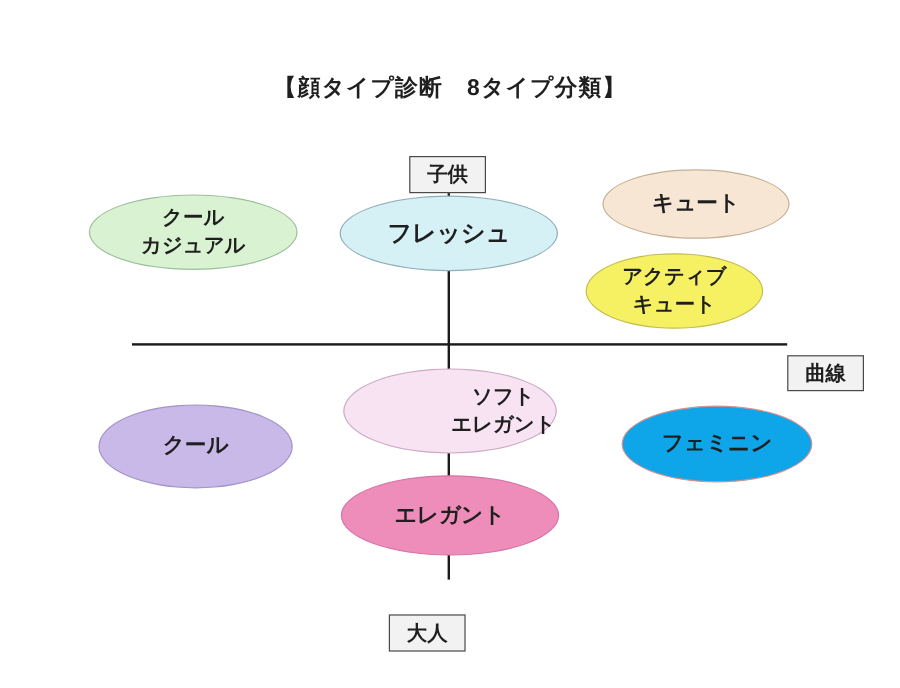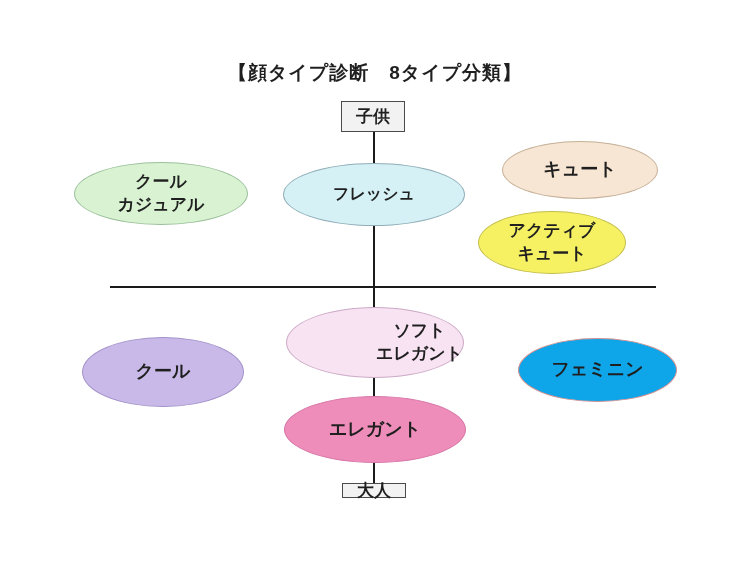--- a/index.html
+++ b/index.html
@@ -46,23 +46,24 @@
     position: absolute;
     background: #f2f2f2;
     border: 1px solid #4a4a4a;
     display: flex;
     align-items: center;
     justify-content: center;
     font-size: 17px;
     font-weight: bold;
     color: #1f1f1f;
     box-sizing: border-box;
+    margin-top: 29px;
   }
   .b-top    { left: 341px; top: 101px; width: 64px; height: 31px; }
-  .b-bottom { left: 342px; top: 483px; width: 64px; height: 15px; }
+  .b-bottom { left: 324px; top: 483px; width: 64px; height: 31px; }
   .b-left   { left: 45px;  top: 270px; width: 65px; height: 30px; }
   .b-right  { left: 656px; top: 267px; width: 64px; height: 30px; }
   .ellipse {
     position: absolute;
     border-radius: 50%;
     border: 1px solid #999;
     display: flex;
     align-items: center;
     justify-content: center;
     box-sizing: border-box;
@@ -71,23 +72,23 @@
     font-size: 18px;
     font-weight: bold;
     color: #1f1f1f;
     text-align: center;
     white-space: pre-line;
     line-height: 1.3;
   }
   .two-line .elabel { font-size: 17px; }
   .e-cool-casual  { left: 74px;  top: 162px; width: 174px; height: 63px; }
   .e-fresh        { left: 283px; top: 163px; width: 182px; height: 63px; }
-  .e-fresh .elabel { font-size: 16px; }
+  .e-fresh .elabel { font-size: 20px; }
   .e-cute         { left: 502px; top: 141px; width: 156px; height: 58px; }
-  .e-active-cute  { left: 478px; top: 211px; width: 148px; height: 63px; }
+  .e-active-cute  { left: 488px; top: 211px; width: 148px; height: 63px; }
   .e-soft-elegant { left: 286px; top: 307px; width: 178px; height: 71px; }
   .e-cool         { left: 82px;  top: 337px; width: 162px; height: 70px; }
   .e-feminine     { left: 518px; top: 338px; width: 159px; height: 64px; }
   .e-elegant      { left: 284px; top: 396px; width: 182px; height: 67px; }
 </style>
 </head>
 <body>
 
 <div class="canvas">
 
@@ -126,14 +127,15 @@
   <div class="ellipse e-feminine" style="background: #0ea5e9; border-color: rgb(212, 145, 144);">
     <span class="elabel">フェミニン</span>
   </div>
 
   <div class="ellipse e-elegant" style="background: rgb(238, 141, 185); border-color: rgb(214, 116, 166);">
     <span class="elabel">エレガント</span>
   </div>
 
   <div class="axis-box b-top">子供</div>
   <div class="axis-box b-bottom">大人</div>
+  <div class="axis-box b-right">曲線</div>
 
 </div>
 
 </body></html>

